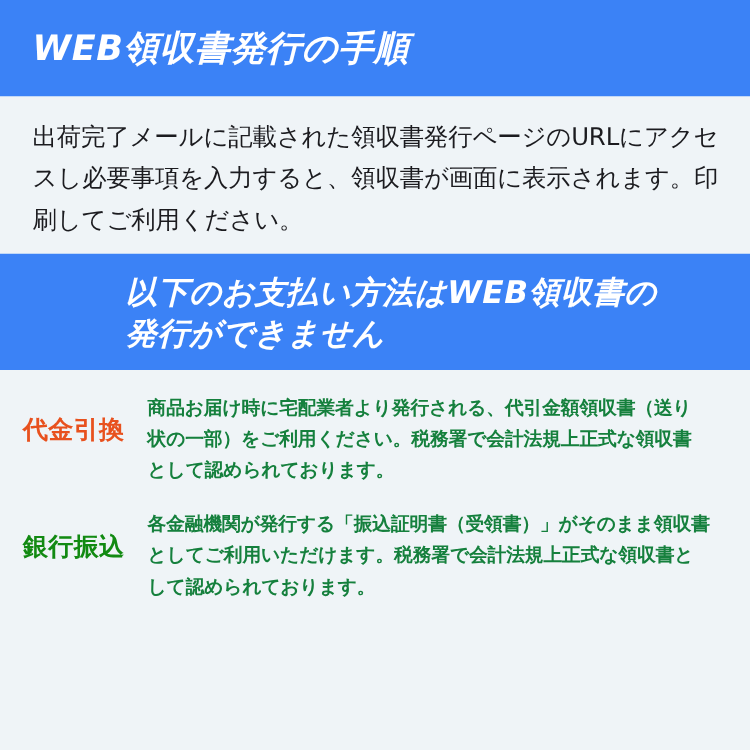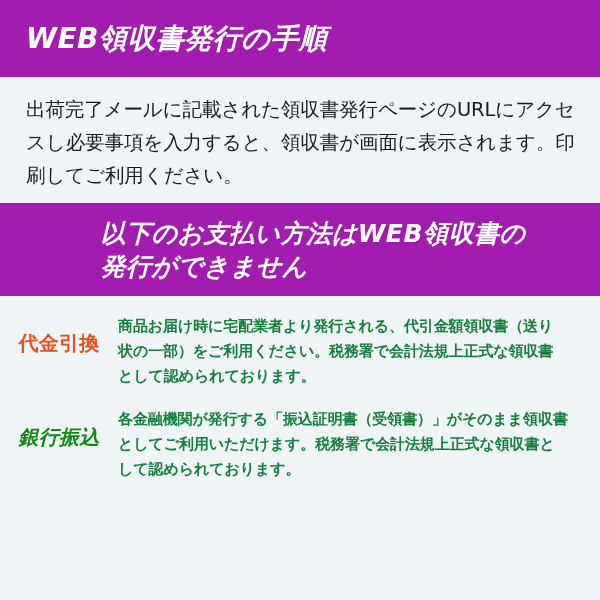--- a/index.html
+++ b/index.html
@@ -19,21 +19,21 @@
   .page {
     position: relative;
     width: 600px;
     height: 600px;
     background: #eff4f7;
     box-sizing: border-box;
   }
 
   
   .banner {
-    background: #a21caf;
+    background: #3b82f6;
     color: #ffffff;
     box-sizing: border-box;
     display: flex;
     flex-direction: column;
     justify-content: center;
   }
 
   .banner-title {
     font-weight: bold;
     font-style: italic;
@@ -108,21 +108,21 @@
     line-height: 26px;
     padding-top: 16px;
     white-space: pre-line;
     letter-spacing: 0.3px;
   }
   .method-row--konbini .method-label { padding-top: 7px; }
   .method-row--bank .method-label    { padding-top: 17px; }
 
   .label-cod     { color: #e8511e; }
   .label-konbini { color: #1e8fe8; }
-  .label-bank    { color: #128a12; font-style: italic; }
+  .label-bank    { color: #128a12; }
 
   .method-desc {
     flex: 1 1 auto;
     font-size: 15px;
     line-height: 25px;
     color: #15803d;
     letter-spacing: -0.1px;
     padding-right: 22px;
     font-weight: bold;
   }

